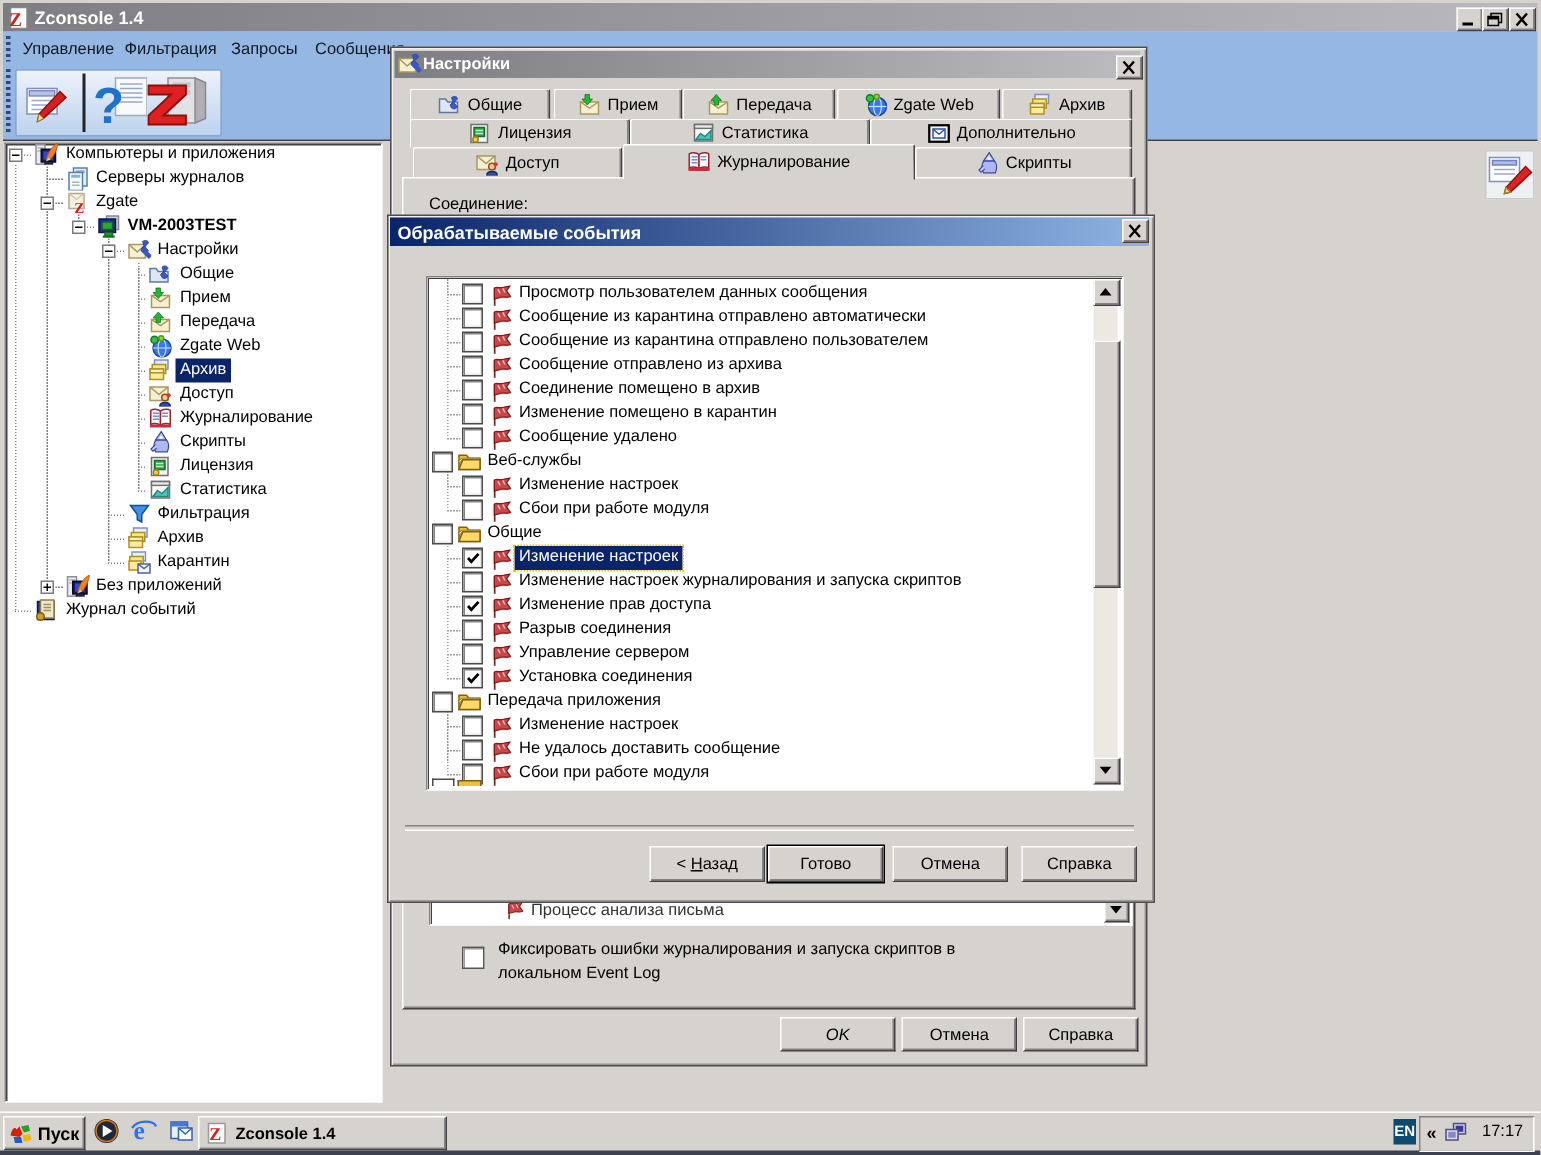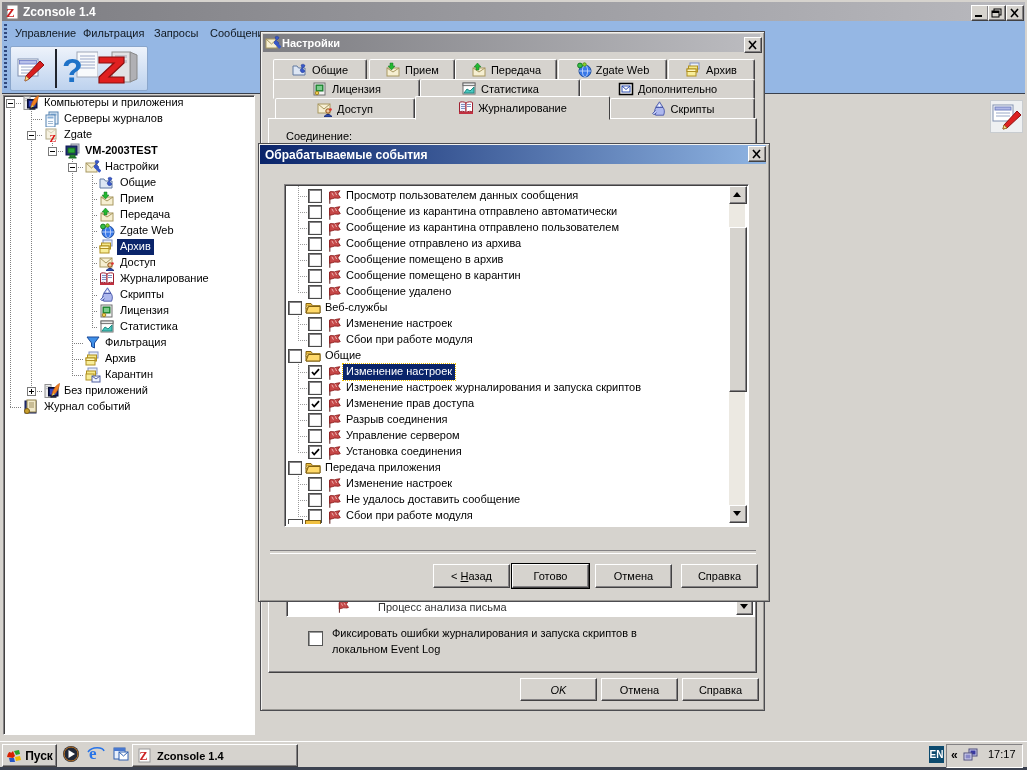--- a/index.html
+++ b/index.html
@@ -390,21 +390,21 @@
     </svg>
     <span class="t">Журналирование</span>
   </div>
 <div class="abs" style="left:286px;top:130px;width:120px;height:14px;color:#000;">Соединение:</div>
 <div class="abs" style="left:286px;top:597px;width:467px;height:18px;background:#fff;border:1px solid;border-color:#848284 #fff #fff #848284;box-shadow:inset 1px 1px 0 #424142;"></div>
 <svg class="abs" style="left:337px;top:600px" width="13" height="13" viewBox="0 0 14 14">
     <path d="M2.6 3 L2.6 13.8" stroke="#6a3030" stroke-width="1.1"></path>
 <path d="M2.4 2.8 C4.6 1.4 6.4 3.6 8.6 2.2 L12 1.6 L10 4.6 L12.4 8 C10 9.6 8 7.4 5.2 9 L2.4 9.6 Z" fill="#c64848" stroke="#8a1a1a" stroke-width="0.8"></path>
 <path d="M4.6 3.6 L6 6.2 M7.6 3 L9 5.6" stroke="#eeb8b8" stroke-width="0.9"></path>
   </svg>
-<div class="abs" style="left:354px;top:601px;width:240px;height:13px;color:#333;margin-left:24px;">Процесс анализа письма</div>
+<div class="abs" style="left:354px;top:601px;width:240px;height:13px;color:#333;">Процесс анализа письма</div>
 <div class="abs capbtn" style="left:736px;top:599px;width:15px;height:14px;">
     <svg width="10" height="6">
       <path d="M0 0 L8 0 L4 5 Z" fill="#000"></path>
     </svg>
   </div>
 <div class="abs" style="left:308px;top:631px;width:13px;height:13px;background:#fff;border:1px solid #565656;box-shadow:inset 1px 1px 0 #9a9a9a;"></div>
 <div class="abs" style="left:332px;top:627px;width:400px;height:14px;color:#000;">Фиксировать ошибки журналирования и запуска скриптов в</div>
 <div class="abs" style="left:332px;top:643px;width:400px;height:14px;color:#000;">локальном Event Log</div>
 <div class="abs btn" style="left:520px;top:678px;width:75px;height:21px;font-style:italic;">OK</div>
 <div class="abs btn" style="left:601px;top:678px;width:75px;height:21px;">Отмена</div>
@@ -466,29 +466,29 @@
 <path d="M4.6 3.6 L6 6.2 M7.6 3 L9 5.6" stroke="#eeb8b8" stroke-width="0.9"></path>
   </svg>
 <div class="abs t" style="left:346px;top:237px;color:#000;text-align:center;">Сообщение отправлено из архива</div>
 <div class="abs" style="left:298px;top:260px;width:9px;height:1px;background:repeating-linear-gradient(90deg,#9a9a9a 0 1px,transparent 1px 2px);"></div>
 <div class="abs cb" style="left:308px;top:253px;width:12px;height:12px;display:flex;align-items:center;justify-content:center;"></div>
 <svg class="abs" style="left:327px;top:253px" width="15" height="15" viewBox="0 0 14 14">
     <path d="M2.6 3 L2.6 13.8" stroke="#6a3030" stroke-width="1.1"></path>
 <path d="M2.4 2.8 C4.6 1.4 6.4 3.6 8.6 2.2 L12 1.6 L10 4.6 L12.4 8 C10 9.6 8 7.4 5.2 9 L2.4 9.6 Z" fill="#c64848" stroke="#8a1a1a" stroke-width="0.8"></path>
 <path d="M4.6 3.6 L6 6.2 M7.6 3 L9 5.6" stroke="#eeb8b8" stroke-width="0.9"></path>
   </svg>
-<div class="abs t" style="left:346px;top:253px;color:#000;">Сообщение помещено в архив</div>
+<div class="abs t" style="left:346px;top:253px;color:#000;">Соединение помещено в архив</div>
 <div class="abs" style="left:298px;top:276px;width:9px;height:1px;background:repeating-linear-gradient(90deg,#9a9a9a 0 1px,transparent 1px 2px);"></div>
 <div class="abs cb" style="left:308px;top:269px;width:12px;height:12px;display:flex;align-items:center;justify-content:center;"></div>
 <svg class="abs" style="left:327px;top:269px" width="15" height="15" viewBox="0 0 14 14">
     <path d="M2.6 3 L2.6 13.8" stroke="#6a3030" stroke-width="1.1"></path>
 <path d="M2.4 2.8 C4.6 1.4 6.4 3.6 8.6 2.2 L12 1.6 L10 4.6 L12.4 8 C10 9.6 8 7.4 5.2 9 L2.4 9.6 Z" fill="#c64848" stroke="#8a1a1a" stroke-width="0.8"></path>
 <path d="M4.6 3.6 L6 6.2 M7.6 3 L9 5.6" stroke="#eeb8b8" stroke-width="0.9"></path>
   </svg>
-<div class="abs t" style="left:346px;top:269px;color:#000;">Сообщение помещено в карантин</div>
+<div class="abs t" style="left:346px;top:269px;color:#000;">Изменение помещено в карантин</div>
 <div class="abs" style="left:298px;top:292px;width:9px;height:1px;background:repeating-linear-gradient(90deg,#9a9a9a 0 1px,transparent 1px 2px);"></div>
 <div class="abs cb" style="left:308px;top:285px;width:12px;height:12px;display:flex;align-items:center;justify-content:center;"></div>
 <svg class="abs" style="left:327px;top:285px" width="15" height="15" viewBox="0 0 14 14">
     <path d="M2.6 3 L2.6 13.8" stroke="#6a3030" stroke-width="1.1"></path>
 <path d="M2.4 2.8 C4.6 1.4 6.4 3.6 8.6 2.2 L12 1.6 L10 4.6 L12.4 8 C10 9.6 8 7.4 5.2 9 L2.4 9.6 Z" fill="#c64848" stroke="#8a1a1a" stroke-width="0.8"></path>
 <path d="M4.6 3.6 L6 6.2 M7.6 3 L9 5.6" stroke="#eeb8b8" stroke-width="0.9"></path>
   </svg>
 <div class="abs t" style="left:346px;top:285px;color:#000;">Сообщение удалено</div>
 <div class="abs cb" style="left:288px;top:301px;width:12px;height:12px;display:flex;align-items:center;justify-content:center;"></div>
 <svg class="abs" style="left:305px;top:300px" width="16" height="16" viewBox="0 0 16 16">

